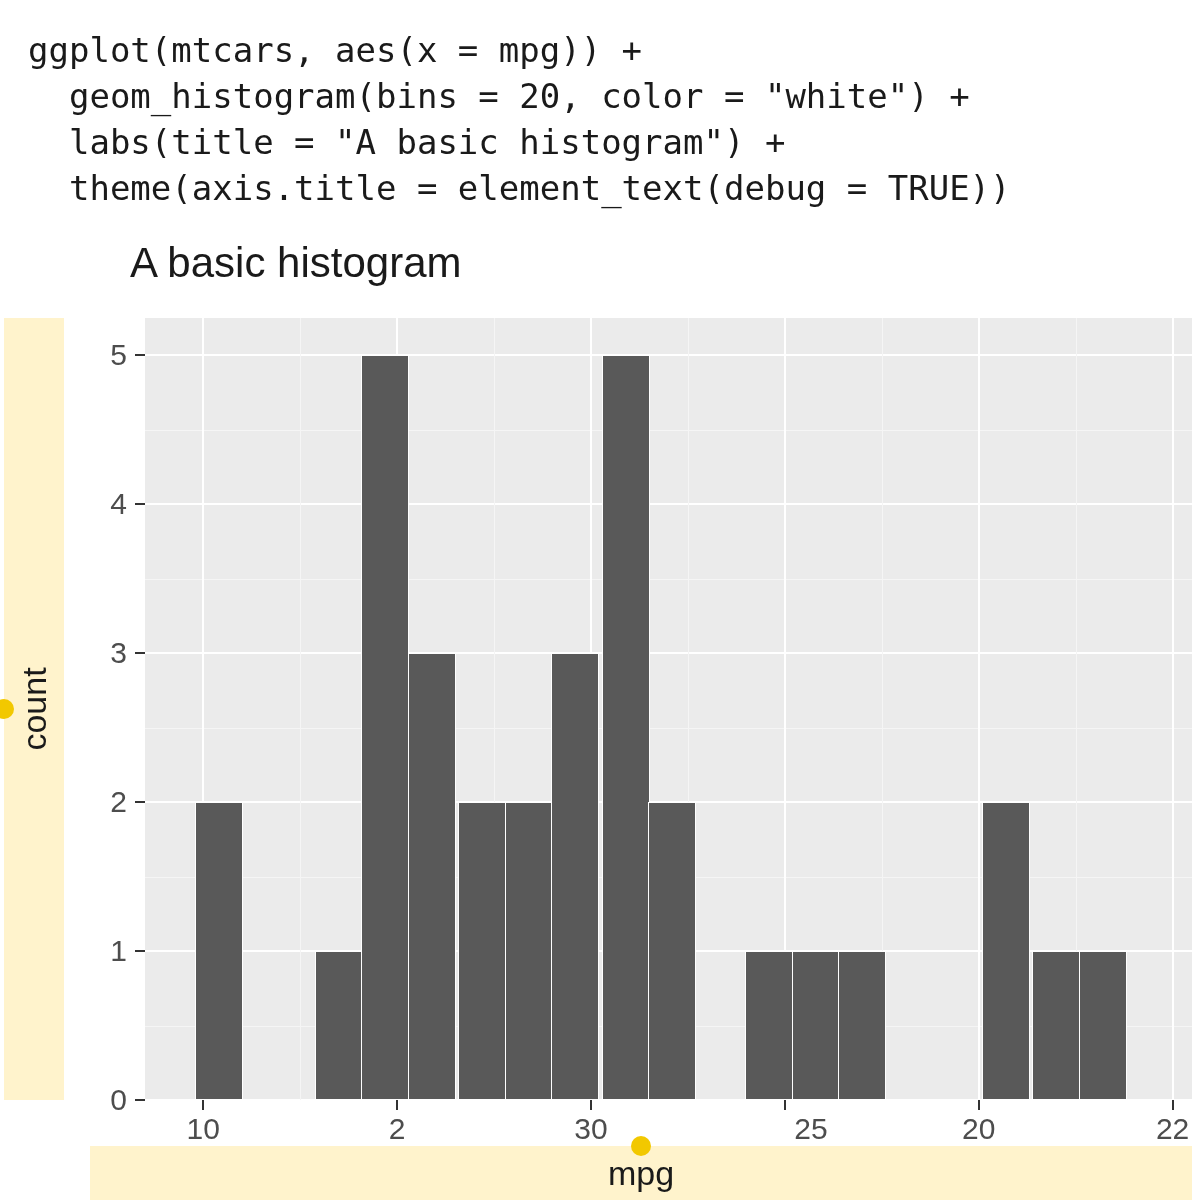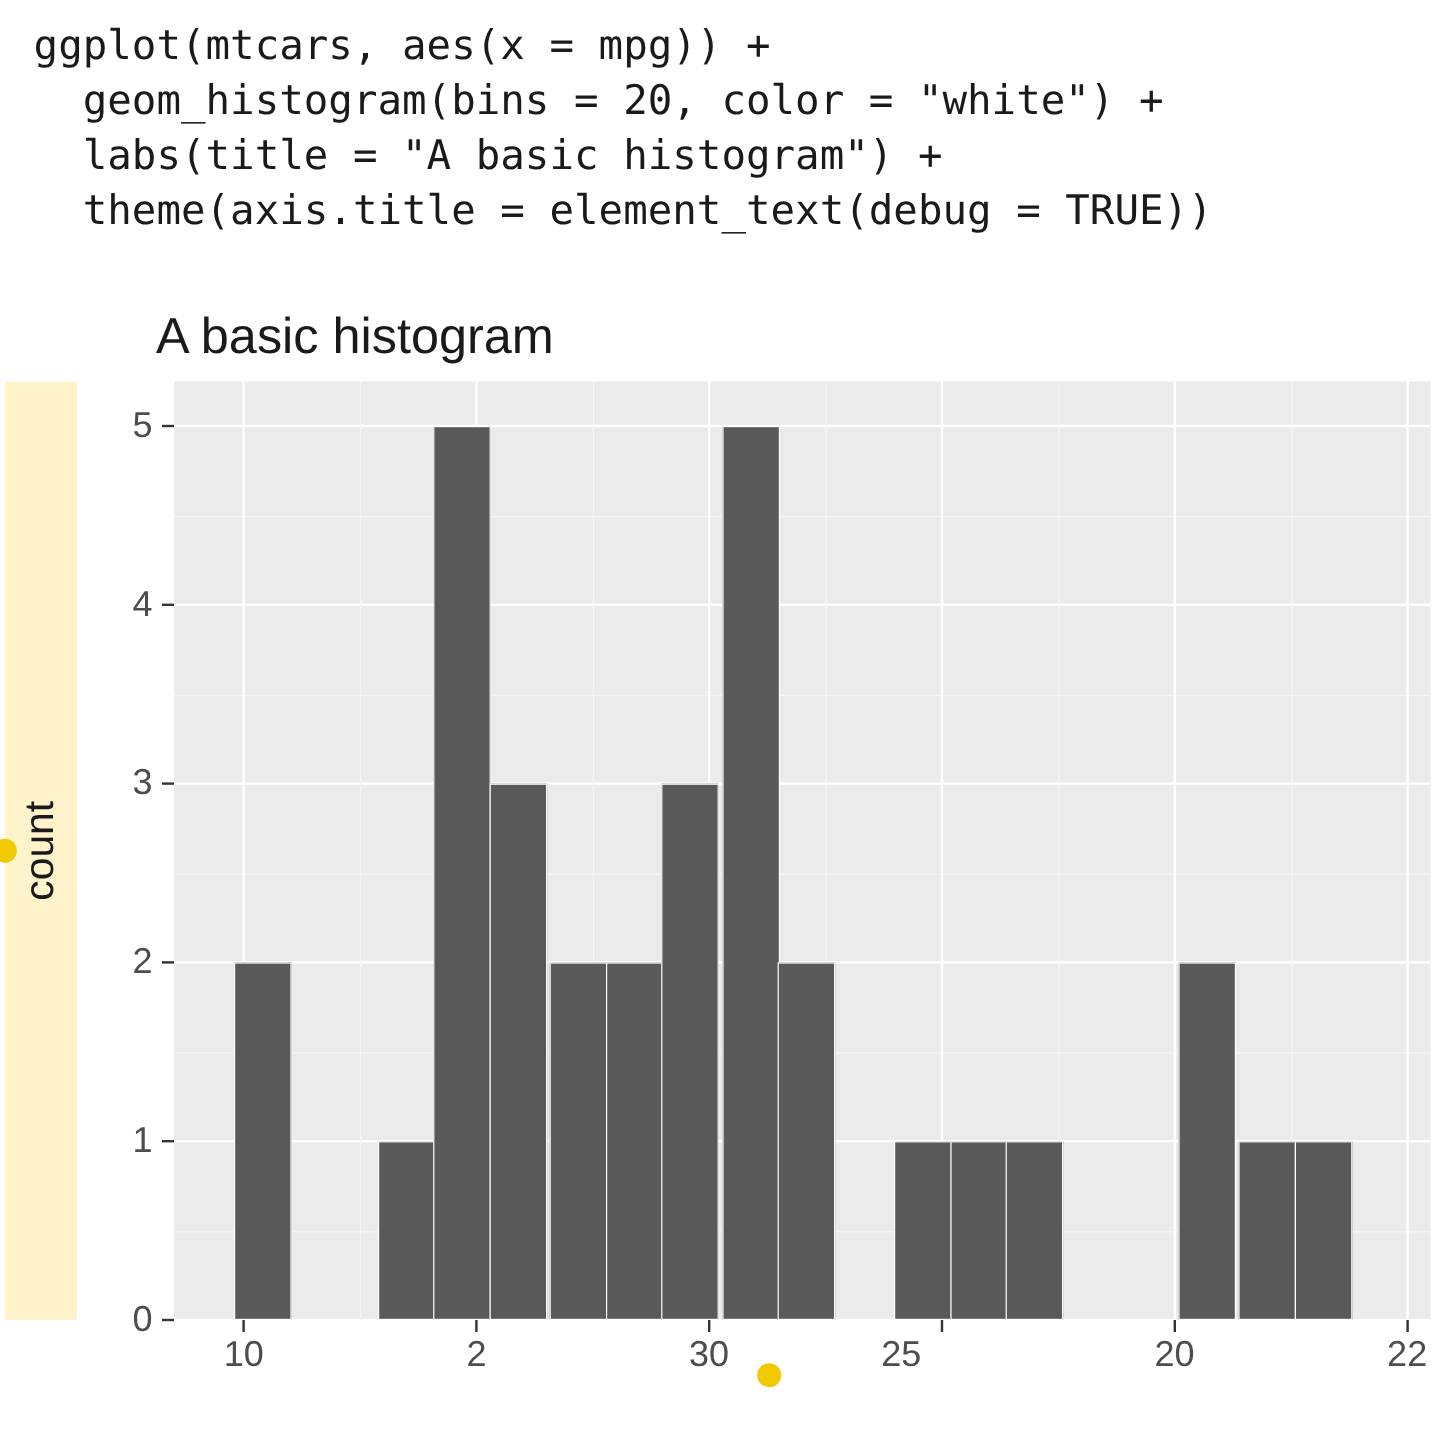--- a/index.html
+++ b/index.html
@@ -9,34 +9,34 @@
     height: 1200px;
     background: #ffffff;
     font-family: Arial, Helvetica, sans-serif;
     color: #1a1a1a;
   }
   .code-block {
     font-family: "Menlo", "Consolas", "DejaVu Sans Mono", monospace;
     white-space: pre;
     font-size: 34px;
     line-height: 1.35;
-    padding: 16px 28px 8px 28px;
+    padding: 28px 28px 8px 28px;
     color: #1a1a1a;
   }
   .plot-wrap {
     position: absolute;
     left: 0;
     top: 226px;
     width: 1200px;
     height: 974px;
   }
   .plot-title {
     position: absolute;
     left: 130px;
-    top: 30px;
+    top: 13px;
     font-size: 42px;
     color: #1a1a1a;
     font-family: Arial, Helvetica, sans-serif;
   }
   
   .ydebug {
     position: absolute;
     left: 4px;
     top: 92px;
     width: 60px;
@@ -152,20 +152,23 @@
   theme(axis.title = element_text(debug = TRUE))</div>
 
 <div class="plot-wrap">
 
   <div class="plot-title">A basic histogram</div>
 
   <div class="ydebug">
     <div class="ytitle">count</div>
   </div>
 
+  <div class="xdebug">
+    <div class="xtitle">mpg</div>
+  </div>
 
   <div class="panel" id="panel">
       <div class="gridline-h" style="top: 781px;"></div>
       <div class="ytick-lab" style="top: 782px;">0</div>
       <div class="ytick-mark" style="top: 781px;"></div>
       <div class="gridline-h" style="top: 632.048px;"></div>
       <div class="ytick-lab" style="top: 633.048px;">1</div>
       <div class="ytick-mark" style="top: 632.048px;"></div>
       <div class="gridline-h" style="top: 483.095px;"></div>
       <div class="ytick-lab" style="top: 484.095px;">2</div>
@@ -187,21 +190,21 @@
       <div class="gridline-v" style="left: 57.1667px;"></div>
       <div class="xtick-lab" style="left: 58.1667px; text-align: right;">10</div>
       <div class="xtick-mark" style="left: 57.1667px;"></div>
       <div class="gridline-v" style="left: 251.056px;"></div>
       <div class="xtick-lab" style="left: 252.056px;">2</div>
       <div class="xtick-mark" style="left: 251.056px;"></div>
       <div class="gridline-v" style="left: 444.944px;"></div>
       <div class="xtick-lab" style="left: 445.944px;">30</div>
       <div class="xtick-mark" style="left: 444.944px;"></div>
       <div class="gridline-v" style="left: 638.833px;"></div>
-      <div class="xtick-lab" style="left: 606px;">25</div>
+      <div class="xtick-lab" style="left: 666px;">25</div>
       <div class="xtick-mark" style="left: 638.833px;"></div>
       <div class="gridline-v" style="left: 832.722px;"></div>
       <div class="xtick-lab" style="left: 833.722px;">20</div>
       <div class="xtick-mark" style="left: 832.722px;"></div>
       <div class="gridline-v" style="left: 1026.61px;"></div>
       <div class="xtick-lab" style="left: 1027.61px;">22</div>
       <div class="xtick-mark" style="left: 1026.61px;"></div>
       <div class="gridline-v minor" style="left: 155.111px;"></div>
       <div class="gridline-v minor" style="left: 349px;"></div>
       <div class="gridline-v minor" style="left: 542.889px;"></div>

